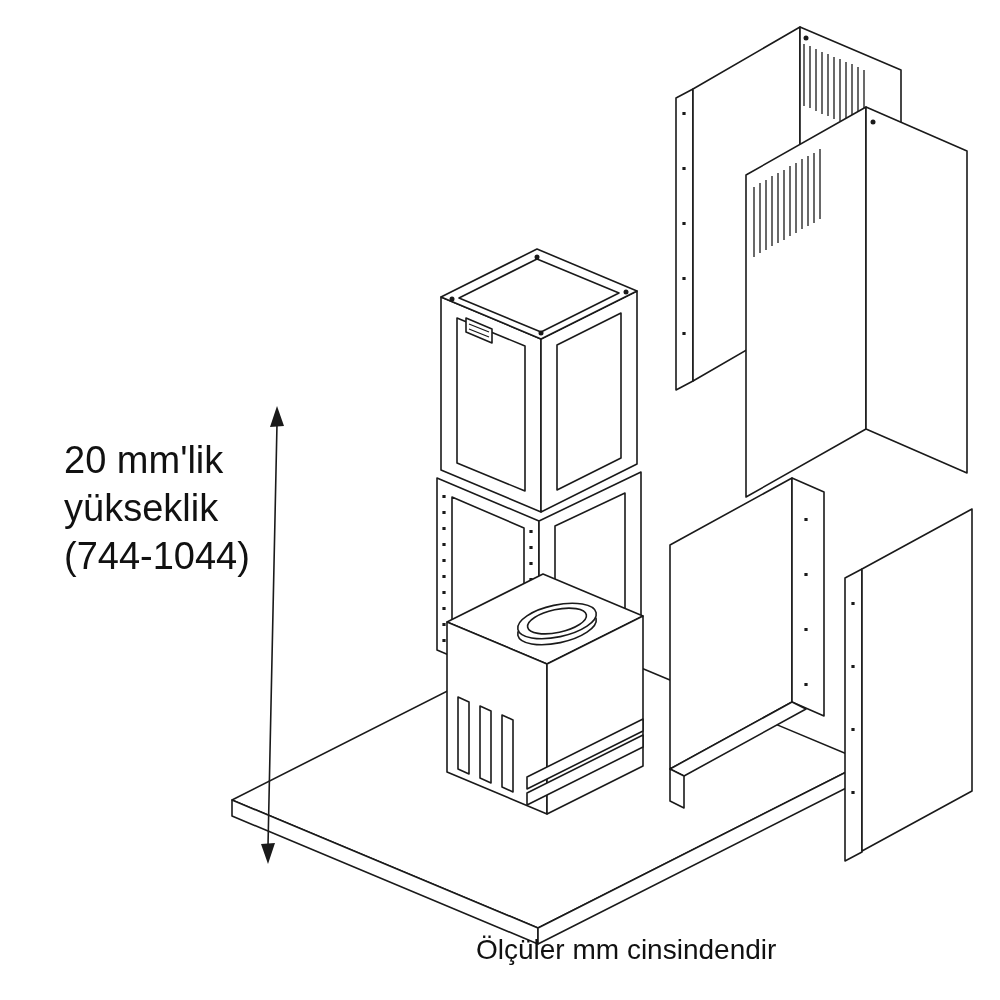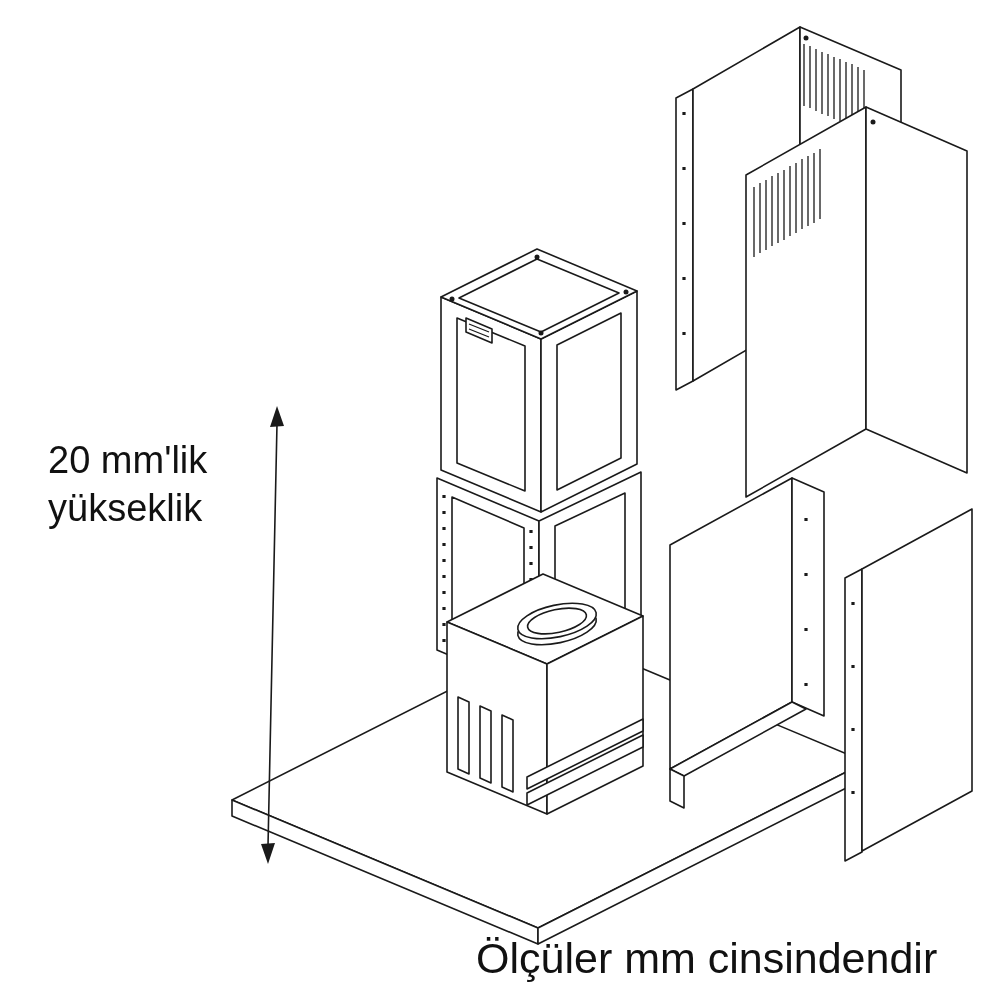--- a/index.html
+++ b/index.html
@@ -5,23 +5,23 @@
   html,body{margin:0;padding:0;background:#ffffff;}
   .page{position:relative;width:1000px;height:1000px;background:#ffffff;overflow:hidden;
         font-family:"Liberation Sans", sans-serif;color:#111111;}
   svg{position:absolute;left:0;top:0;}
   .ln{stroke:#1a1a1a;fill:none;stroke-width:1.6;stroke-linejoin:round;stroke-linecap:round;}
   .face{stroke:#1a1a1a;fill:#ffffff;stroke-width:1.6;stroke-linejoin:round;}
   .thin{stroke:#1a1a1a;fill:none;stroke-width:1.3;}
   .dot{fill:#1a1a1a;stroke:none;}
   .holes{stroke:#1a1a1a;stroke-width:3.2;fill:none;stroke-linecap:butt;}
   .arrowhead{fill:#1a1a1a;stroke:none;}
-  .annotation{position:absolute;left:48px;top:436px;font-size:38px;line-height:48px;
+  .annotation{position:absolute;left:64px;top:436px;font-size:38px;line-height:48px;
               background:#ffffff;padding:0 10px 0 0;white-space:nowrap;}
-  .caption{position:absolute;left:476px;top:934px;font-size:43px;white-space:nowrap;}
+  .caption{position:absolute;left:476px;top:934px;font-size:28px;white-space:nowrap;}
 </style>
 </head>
 <body>
 
 <div class="page">
 
   <svg width="1000" height="1000" viewBox="0 0 1000 1000">
 
     <g>
       <polygon class="face" points="232,800 538,928 866,762 560,634"></polygon>
@@ -103,17 +103,18 @@
     <g>
       <line class="ln" x1="277" y1="424" x2="268" y2="846" stroke-width="2"></line>
       <polygon class="arrowhead" points="277,406 270,427 284,426"></polygon>
       <polygon class="arrowhead" points="268,864 261,844 275,843"></polygon>
     </g>
   </svg>
 
   <div class="annotation">
     <div>20 mm'lik</div>
     <div>yükseklik</div>
+    <div>(744-1044)</div>
   </div>
 
   <div class="caption">Ölçüler mm cinsindendir</div>
 
 </div>
 
 </body></html>

